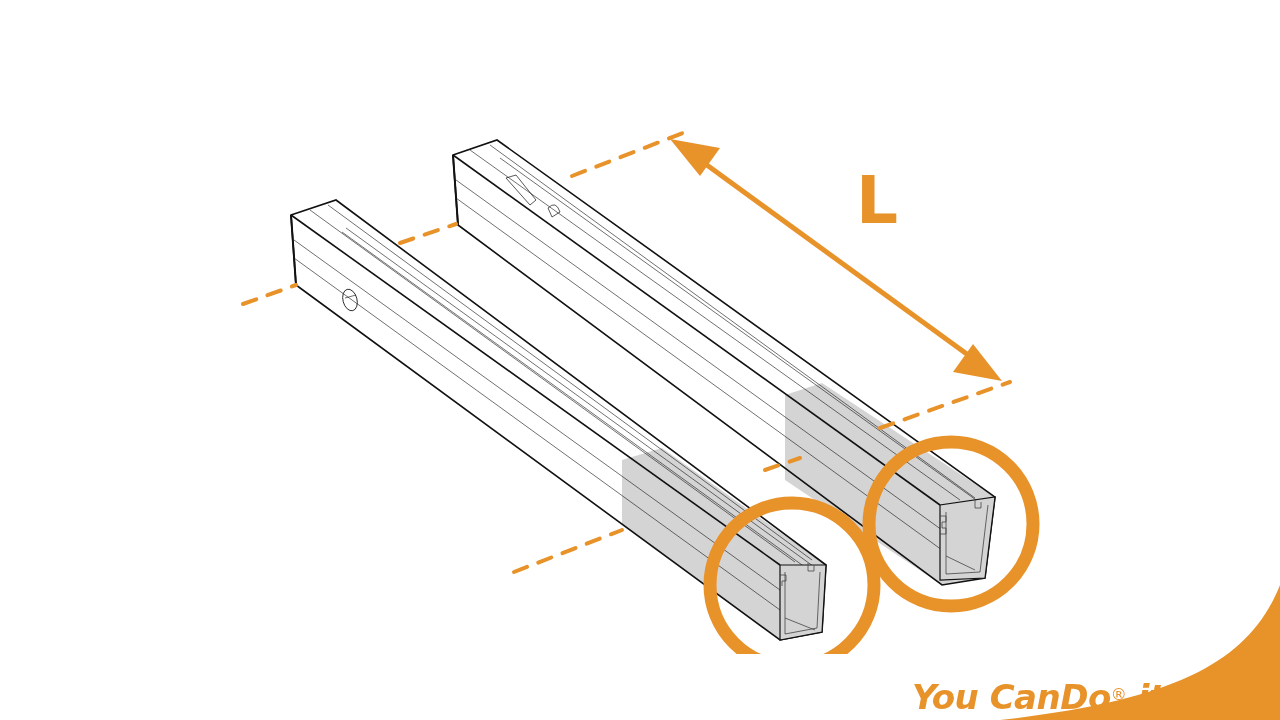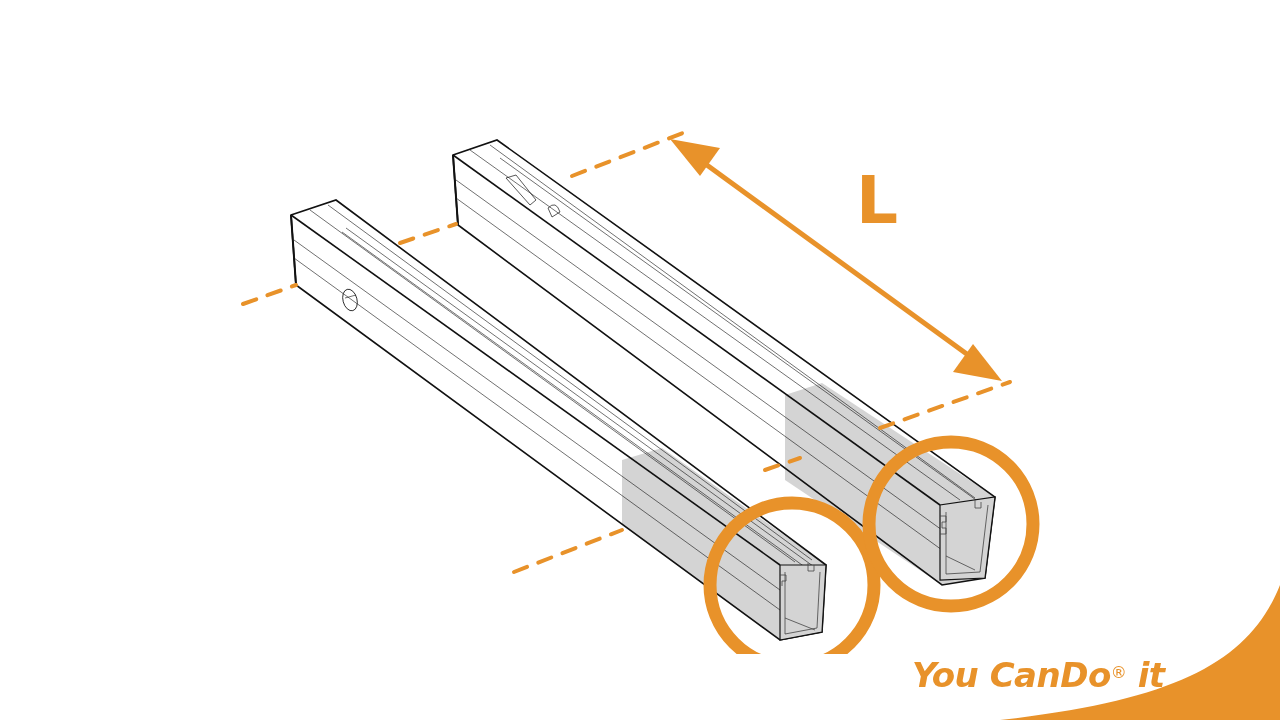--- a/index.html
+++ b/index.html
@@ -29,21 +29,21 @@
       top: 168px;
       font-family: "DejaVu Sans", sans-serif;
       font-weight: bold;
       font-size: 66px;
       line-height: 66px;
       color: #e8922a;
     }
     .brand-tagline {
       position: absolute;
       left: 912px;
-      top: 655px;
+      top: 677px;
       font-family: "DejaVu Sans", sans-serif;
       font-weight: bold;
       font-style: italic;
       font-size: 34px;
       line-height: 40px;
       color: #e8922a;
       letter-spacing: -0.5px;
       white-space: nowrap;
     }
     .brand-tagline sup {

